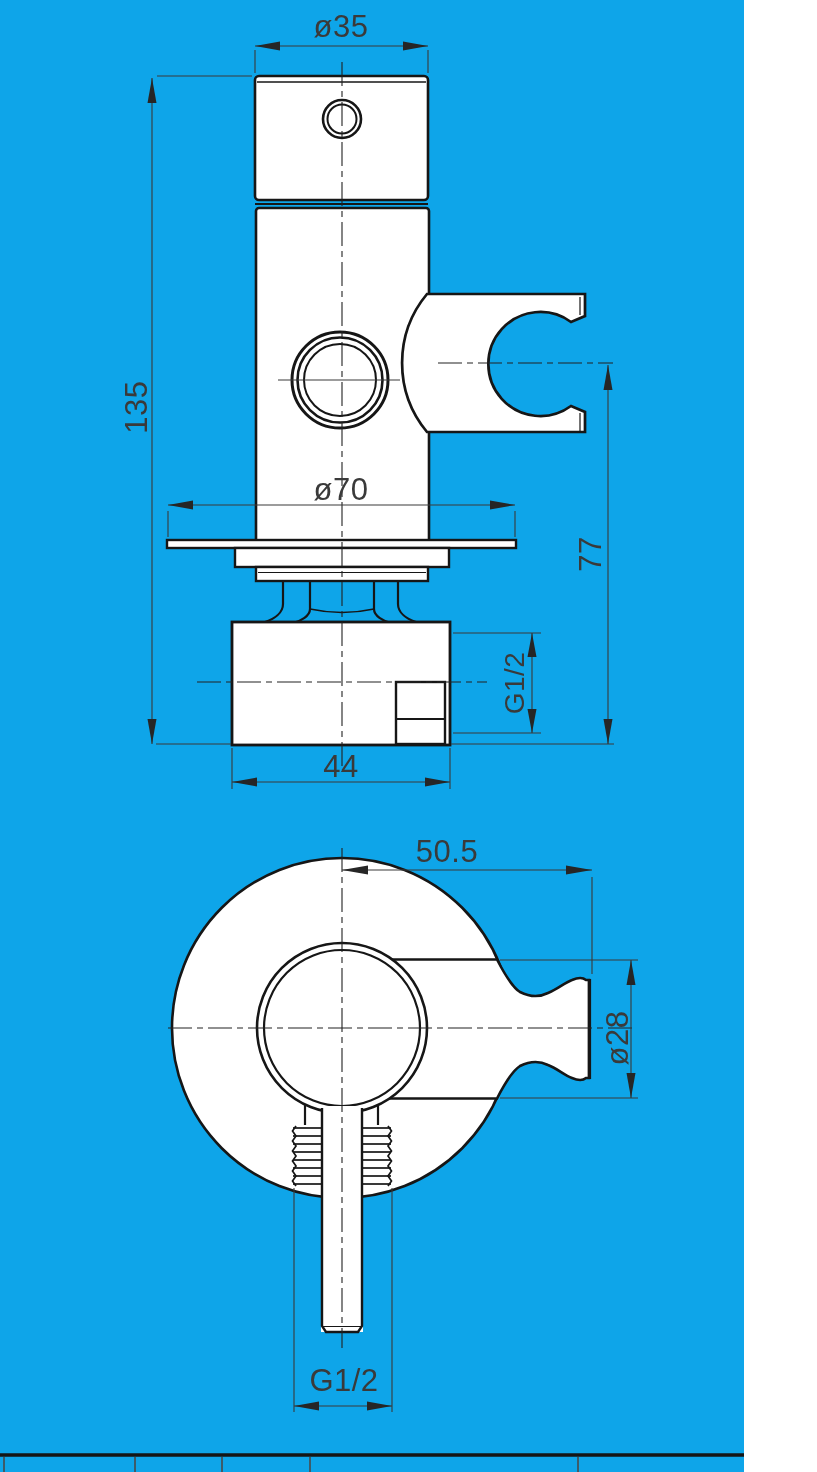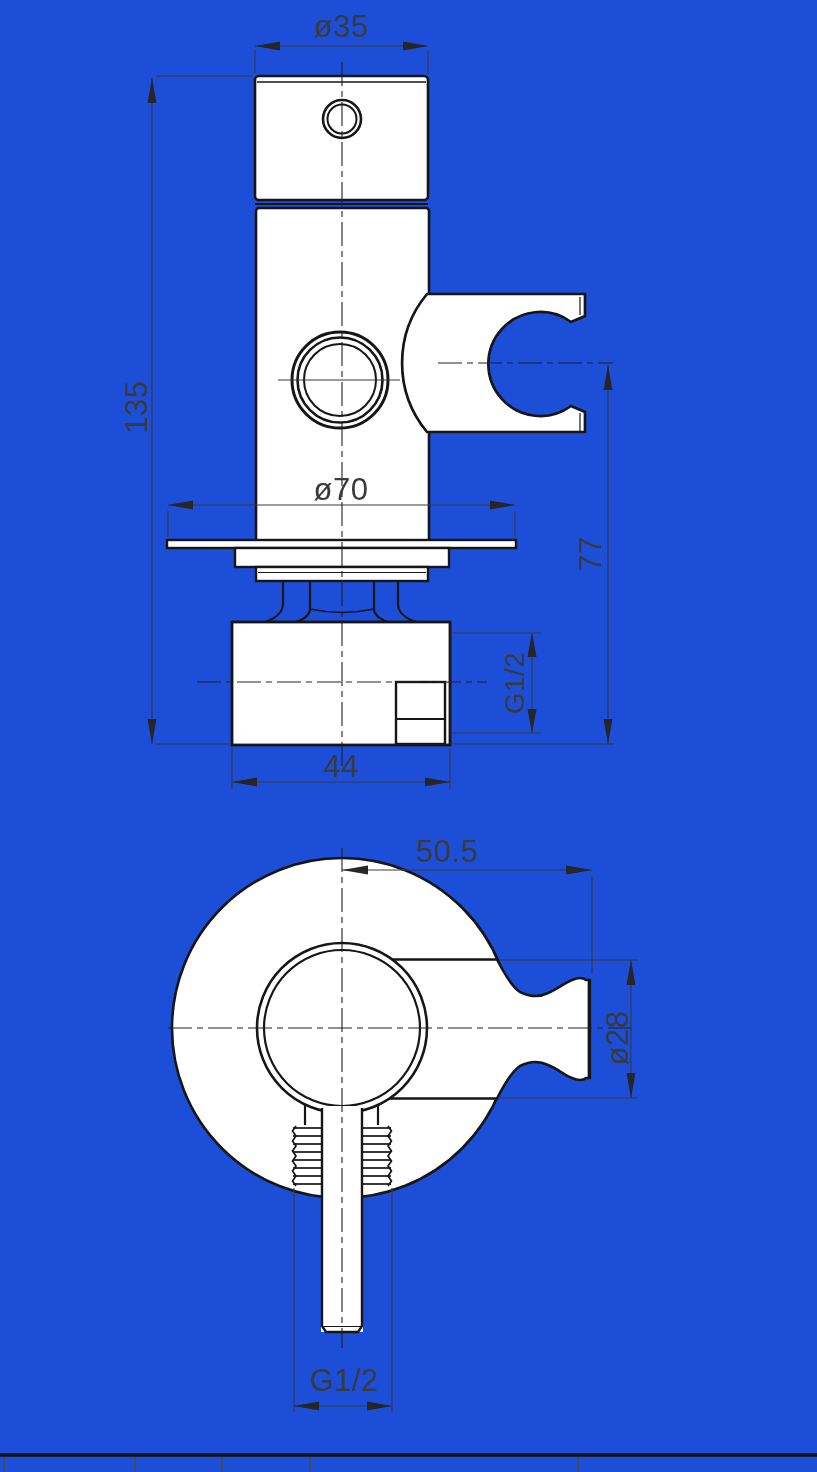--- a/index.html
+++ b/index.html
@@ -1,16 +1,16 @@
 <!DOCTYPE html>
 <html><head>
 <meta charset="utf-8">
 <style>
   html,body{margin:0;padding:0;background:#ffffff;}
-  #stage{position:relative;width:817px;height:1472px;background:#1d4ed8;overflow:hidden;
+  #stage{position:relative;width:744px;height:1472px;background:#0ea5e9;overflow:hidden;
          font-family:"Liberation Sans",sans-serif;}
   svg{display:block;}
   text{font-family:"Liberation Sans",sans-serif;fill:#3a3a3a;letter-spacing:.5px;}
   .dimtxt{font-size:31px;}
   .dimtxt-sm{font-size:28px;}
   .outline{stroke:#161616;fill:none;}
   .outline-f{stroke:#161616;fill:#ffffff;}
   .dimline{stroke:#3a3a3a;stroke-width:1.1;fill:none;}
   .arrow{fill:#262626;stroke:none;}
   .cline{stroke:#222222;stroke-width:1.1;fill:none;stroke-dasharray:24 5 6 5;}

